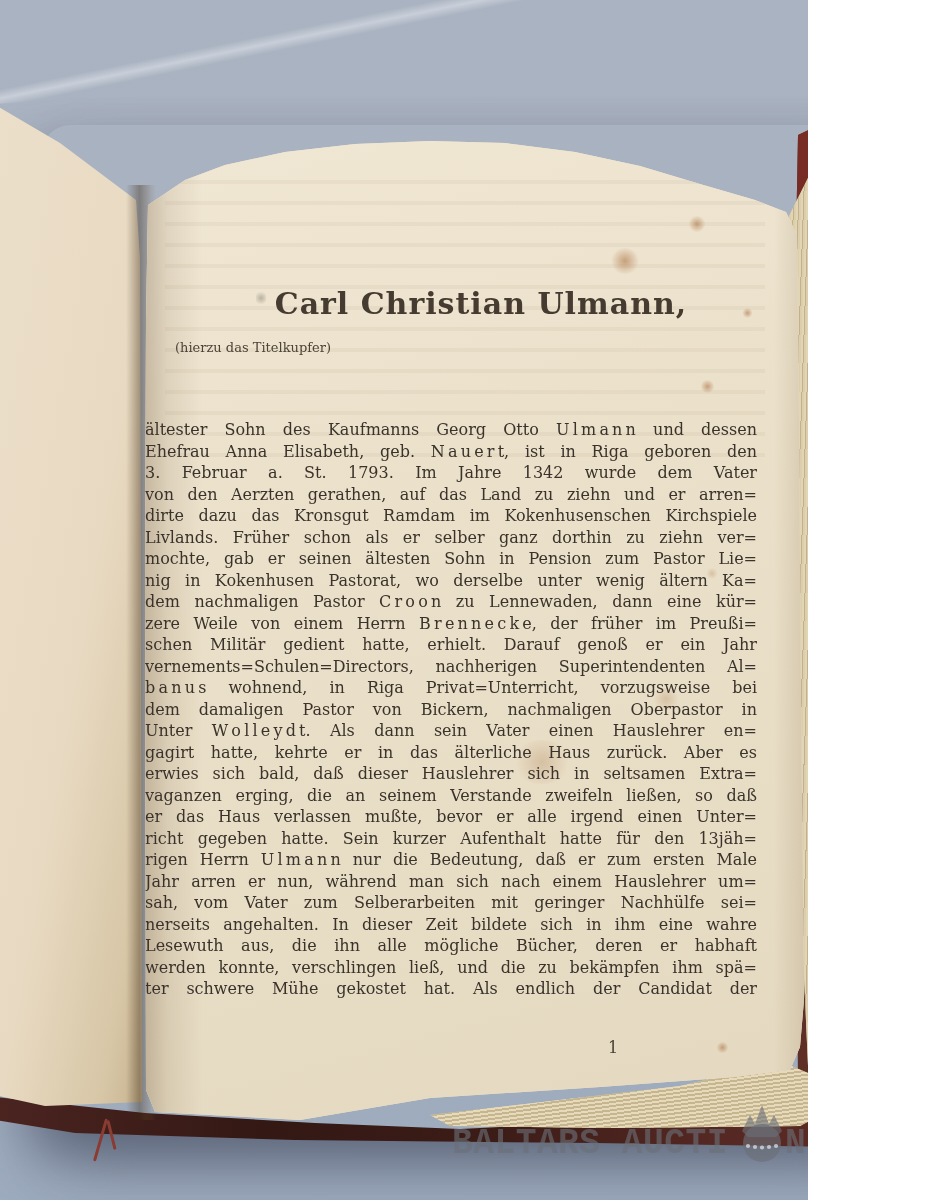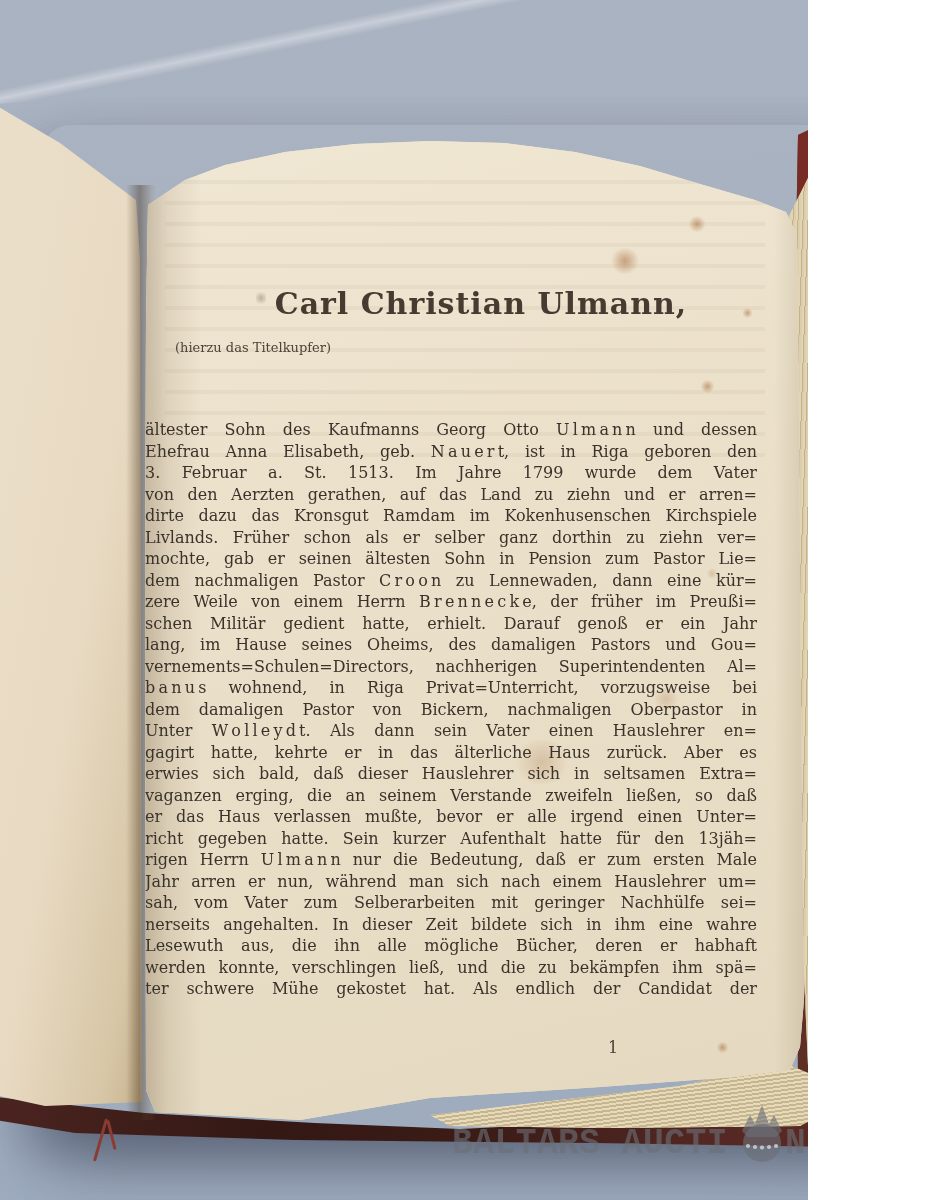--- a/index.html
+++ b/index.html
@@ -116,29 +116,29 @@
     <div class="spot faint" style="left:512px;top:548px;width:28px;height:22px;"></div>
     <div class="spot" style="left:576px;top:902px;width:13px;height:11px;"></div>
     <div class="pencil-mark"></div>
 
     <div class="page-title">Carl Christian Ulmann,</div>
     <div class="page-subtitle">(hierzu das Titelkupfer)</div>
 
     <div class="body-text">
       <div class="ln">ältester Sohn des Kaufmanns Georg Otto U l m a n n und dessen</div>
       <div class="ln">Ehefrau Anna Elisabeth, geb. N a u e r t, ist in Riga geboren den</div>
-      <div class="ln">3. Februar a. St. 1513. Im Jahre 1799 wurde dem Vater</div>
+      <div class="ln">3. Februar a. St. 1793. Im Jahre 1342 wurde dem Vater</div>
       <div class="ln">von den Aerzten gerathen, auf das Land zu ziehn und er arren=</div>
       <div class="ln">dirte dazu das Kronsgut Ramdam im Kokenhusenschen Kirchspiele</div>
       <div class="ln">Livlands. Früher schon als er selber ganz dorthin zu ziehn ver=</div>
       <div class="ln">mochte, gab er seinen ältesten Sohn in Pension zum Pastor Lie=</div>
+      <div class="ln">nig in Kokenhusen Pastorat, wo derselbe unter wenig ältern Ka=</div>
       <div class="ln">dem nachmaligen Pastor C r o o n zu Lennewaden, dann eine kür=</div>
       <div class="ln">zere Weile von einem Herrn B r e n n e c k e, der früher im Preußi=</div>
       <div class="ln">schen Militär gedient hatte, erhielt. Darauf genoß er ein Jahr</div>
-      <div class="ln">lang, im Hause seines Oheims, des damaligen Pastors und Gou=</div>
       <div class="ln">vernements=Schulen=Directors, nachherigen Superintendenten Al=</div>
       <div class="ln">b a n u s wohnend, in Riga Privat=Unterricht, vorzugsweise bei</div>
       <div class="ln">dem damaligen Pastor von Bickern, nachmaligen Oberpastor in</div>
       <div class="ln">Unter W o l l e y d t. Als dann sein Vater einen Hauslehrer en=</div>
       <div class="ln">gagirt hatte, kehrte er in das älterliche Haus zurück. Aber es</div>
       <div class="ln">erwies sich bald, daß dieser Hauslehrer sich in seltsamen Extra=</div>
       <div class="ln">vaganzen erging, die an seinem Verstande zweifeln ließen, so daß</div>
       <div class="ln">er das Haus verlassen mußte, bevor er alle irgend einen Unter=</div>
       <div class="ln">richt gegeben hatte. Sein kurzer Aufenthalt hatte für den 13jäh=</div>
       <div class="ln">rigen Herrn U l m a n n nur die Bedeutung, daß er zum ersten Male</div>

